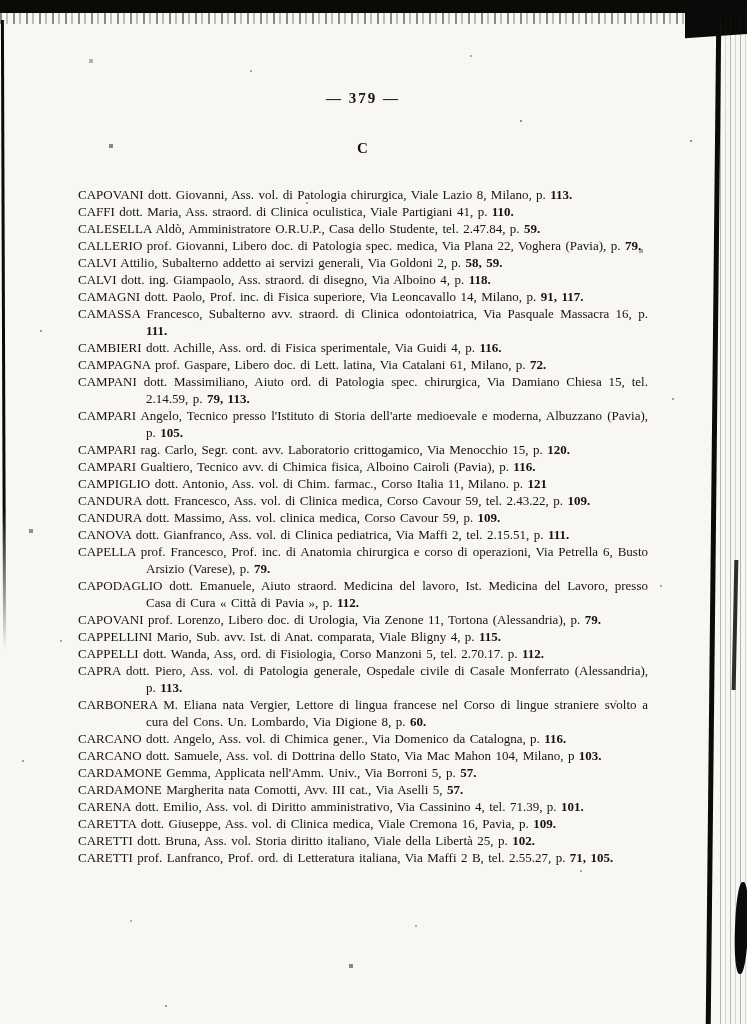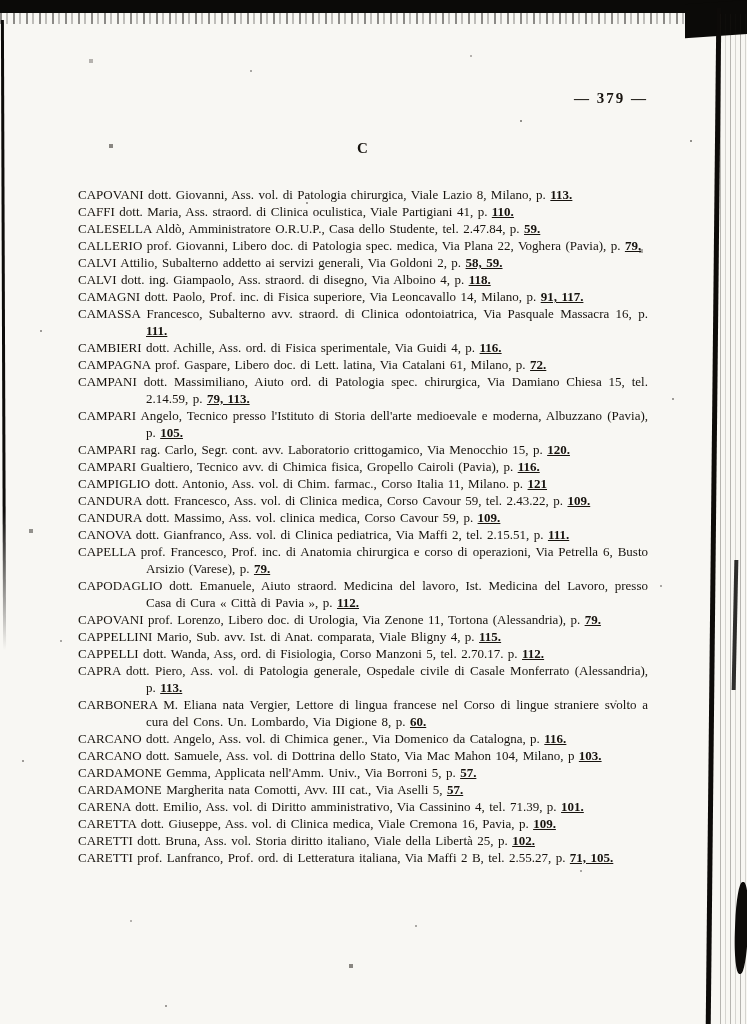--- a/index.html
+++ b/index.html
@@ -37,37 +37,37 @@
       30px 530px 0 1px rgba(25,21,16,.45), 660px 585px 0 0 rgba(25,21,16,.35),
       22px 760px 0 0 rgba(25,21,16,.4), 350px 965px 0 1px rgba(25,21,16,.5),
       165px 1005px 0 0 rgba(25,21,16,.4), 415px 925px 0 0 rgba(25,21,16,.35),
       580px 870px 0 0 rgba(25,21,16,.35), 130px 920px 0 0 rgba(25,21,16,.3),
       690px 140px 0 0 rgba(25,21,16,.45), 250px 70px 0 0 rgba(25,21,16,.35),
       470px 55px 0 0 rgba(25,21,16,.3), 90px 60px 0 1px rgba(25,21,16,.3),
       615px 700px 0 0 rgba(25,21,16,.3), 60px 640px 0 0 rgba(25,21,16,.35);}
   
   .content{position:absolute;top:90px;left:78px;width:570px;}
   .pageno{
-    text-align:right;font-size:15px;letter-spacing:2px;
+    text-align:center;font-size:15px;letter-spacing:2px;
     margin:0 0 33px 0;font-weight:bold;
   }
   .letter{
     text-align:center;font-size:15px;font-weight:bold;
     margin:0 0 29px 0;letter-spacing:1px;
   }
   .entries p.entry{
     margin:0;
     padding-left:68px;text-indent:-68px;
     font-size:13px;line-height:17px;
     text-align:justify;
     word-spacing:1.2px;
   }
   .entries p.entry.gap-before{}
   .it{}
-  .bd{font-weight:bold;text-decoration:underline;}
+  .bd{font-weight:bold;}
 </style>
 </head>
 <body>
 
 <div class="top-edge"></div>
 <div class="top-edge-ragged"></div>
 <div class="top-right-corner"></div>
 <div class="right-edge-line"></div>
 <div class="right-edge-streaks"></div>
 <div class="right-edge-line2"></div>
@@ -85,21 +85,21 @@
       <p class="entry"><span class="rm">CALLERIO prof. Giovanni, </span><span class="it">Libero doc. di Patologia spec. medica, </span><span class="rm">Via Plana 22, Voghera (Pavia), p. </span><span class="bd">79.</span></p>
       <p class="entry"><span class="rm">CALVI Attilio, </span><span class="it">Subalterno addetto ai servizi generali, </span><span class="rm">Via Goldoni 2, p. </span><span class="bd">58, 59.</span></p>
       <p class="entry"><span class="rm">CALVI dott. ing. Giampaolo, </span><span class="it">Ass. straord. di disegno, </span><span class="rm">Via Alboino 4, p. </span><span class="bd">118.</span></p>
       <p class="entry"><span class="rm">CAMAGNI dott. Paolo, </span><span class="it">Prof. inc. di Fisica superiore, </span><span class="rm">Via Leoncavallo 14, Milano, p. </span><span class="bd">91, 117.</span></p>
       <p class="entry"><span class="rm">CAMASSA Francesco, </span><span class="it">Subalterno avv. straord. di Clinica odontoiatrica, </span><span class="rm">Via Pasquale Massacra 16, p. </span><span class="bd">111.</span></p>
       <p class="entry"><span class="rm">CAMBIERI dott. Achille, </span><span class="it">Ass. ord. di Fisica sperimentale, </span><span class="rm">Via Guidi 4, p. </span><span class="bd">116.</span></p>
       <p class="entry"><span class="rm">CAMPAGNA prof. Gaspare, </span><span class="it">Libero doc. di Lett. latina, </span><span class="rm">Via Catalani 61, Milano, p. </span><span class="bd">72.</span></p>
       <p class="entry"><span class="rm">CAMPANI dott. Massimiliano, </span><span class="it">Aiuto ord. di Patologia spec. chirurgica, </span><span class="rm">Via Damiano Chiesa 15, tel. 2.14.59, p. </span><span class="bd">79, 113.</span></p>
       <p class="entry"><span class="rm">CAMPARI Angelo, </span><span class="it">Tecnico presso l'Istituto di Storia dell'arte medioevale e moderna, </span><span class="rm">Albuzzano (Pavia), p. </span><span class="bd">105.</span></p>
       <p class="entry"><span class="rm">CAMPARI rag. Carlo, </span><span class="it">Segr. cont. avv. Laboratorio crittogamico, </span><span class="rm">Via Menocchio 15, p. </span><span class="bd">120.</span></p>
-      <p class="entry"><span class="rm">CAMPARI Gualtiero, </span><span class="it">Tecnico avv. di Chimica fisica, </span><span class="rm">Gropello Cairoli (Pavia), p. </span><span class="bd">116.</span></p>
+      <p class="entry"><span class="rm">CAMPARI Gualtiero, </span><span class="it">Tecnico avv. di Chimica fisica, </span><span class="rm">Alboino Cairoli (Pavia), p. </span><span class="bd">116.</span></p>
       <p class="entry"><span class="rm">CAMPIGLIO dott. Antonio, </span><span class="it">Ass. vol. di Chim. farmac., </span><span class="rm">Corso Italia 11, Milano. p. </span><span class="bd">121</span></p>
       <p class="entry"><span class="rm">CANDURA dott. Francesco, </span><span class="it">Ass. vol. di Clinica medica, </span><span class="rm">Corso Cavour 59, tel. 2.43.22, p. </span><span class="bd">109.</span></p>
       <p class="entry"><span class="rm">CANDURA dott. Massimo, </span><span class="it">Ass. vol. clinica medica, </span><span class="rm">Corso Cavour 59, p. </span><span class="bd">109.</span></p>
       <p class="entry"><span class="rm">CANOVA dott. Gianfranco, </span><span class="it">Ass. vol. di Clinica pediatrica, </span><span class="rm">Via Maffi 2, tel. 2.15.51, p. </span><span class="bd">111.</span></p>
       <p class="entry"><span class="rm">CAPELLA prof. Francesco, </span><span class="it">Prof. inc. di Anatomia chirurgica e corso di operazioni, </span><span class="rm">Via Petrella 6, Busto Arsizio (Varese), p. </span><span class="bd">79.</span></p>
       <p class="entry"><span class="rm">CAPODAGLIO dott. Emanuele, </span><span class="it">Aiuto straord. Medicina del lavoro, </span><span class="rm">Ist. Medicina del Lavoro, presso Casa di Cura « Città di Pavia », p. </span><span class="bd">112.</span></p>
       <p class="entry"><span class="rm">CAPOVANI prof. </span><span class="it">Lorenzo, Libero doc. di Urologia, </span><span class="rm">Via Zenone 11, Tortona (Alessandria), p. </span><span class="bd">79.</span></p>
       <p class="entry"><span class="rm">CAPPELLINI Mario, </span><span class="it">Sub. avv. Ist. di Anat. comparata, </span><span class="rm">Viale Bligny 4, p. </span><span class="bd">115.</span></p>
       <p class="entry"><span class="rm">CAPPELLI dott. Wanda, </span><span class="it">Ass, ord. di Fisiologia, </span><span class="rm">Corso Manzoni 5, tel. 2.70.17. p. </span><span class="bd">112.</span></p>
       <p class="entry"><span class="rm">CAPRA dott. Piero, </span><span class="it">Ass. vol. di Patologia generale, </span><span class="rm">Ospedale civile di Casale Monferrato (Alessandria), p. </span><span class="bd">113.</span></p>

